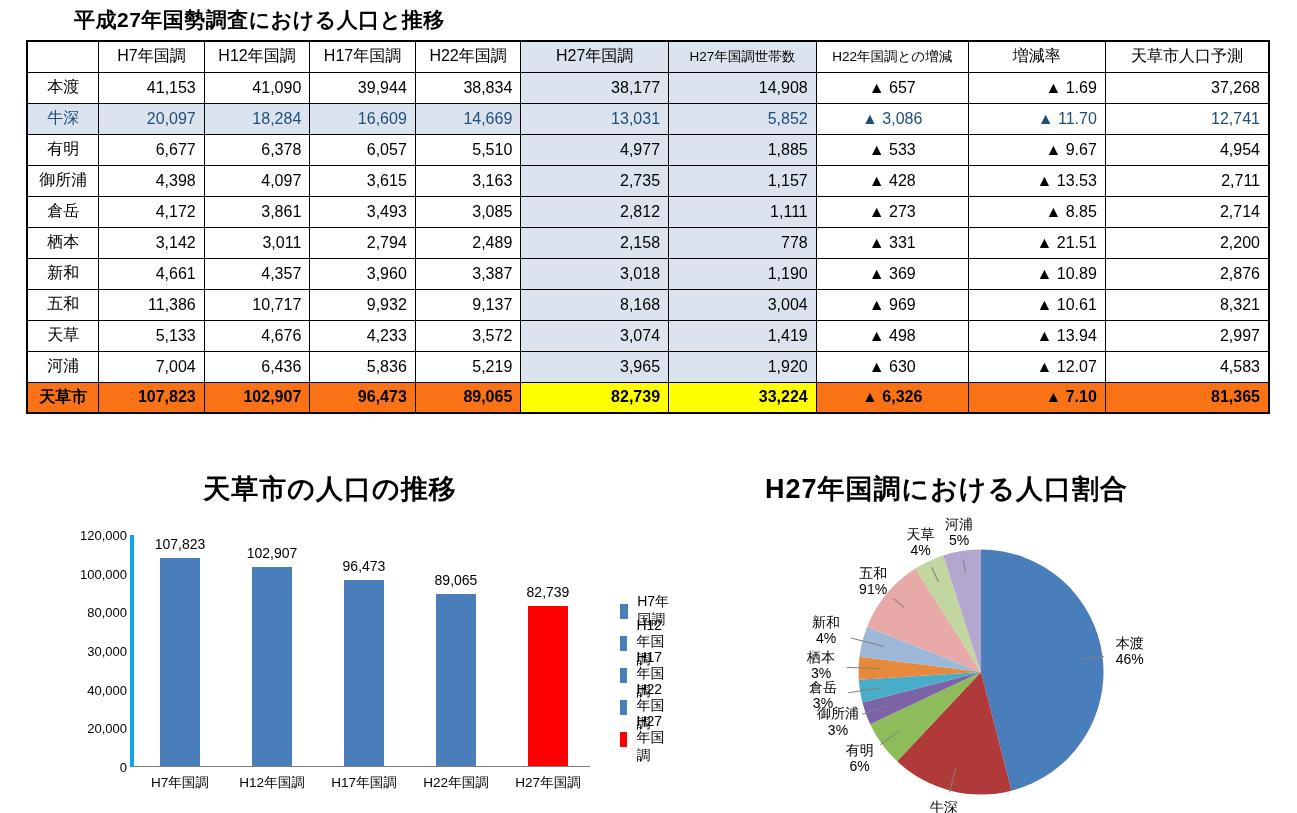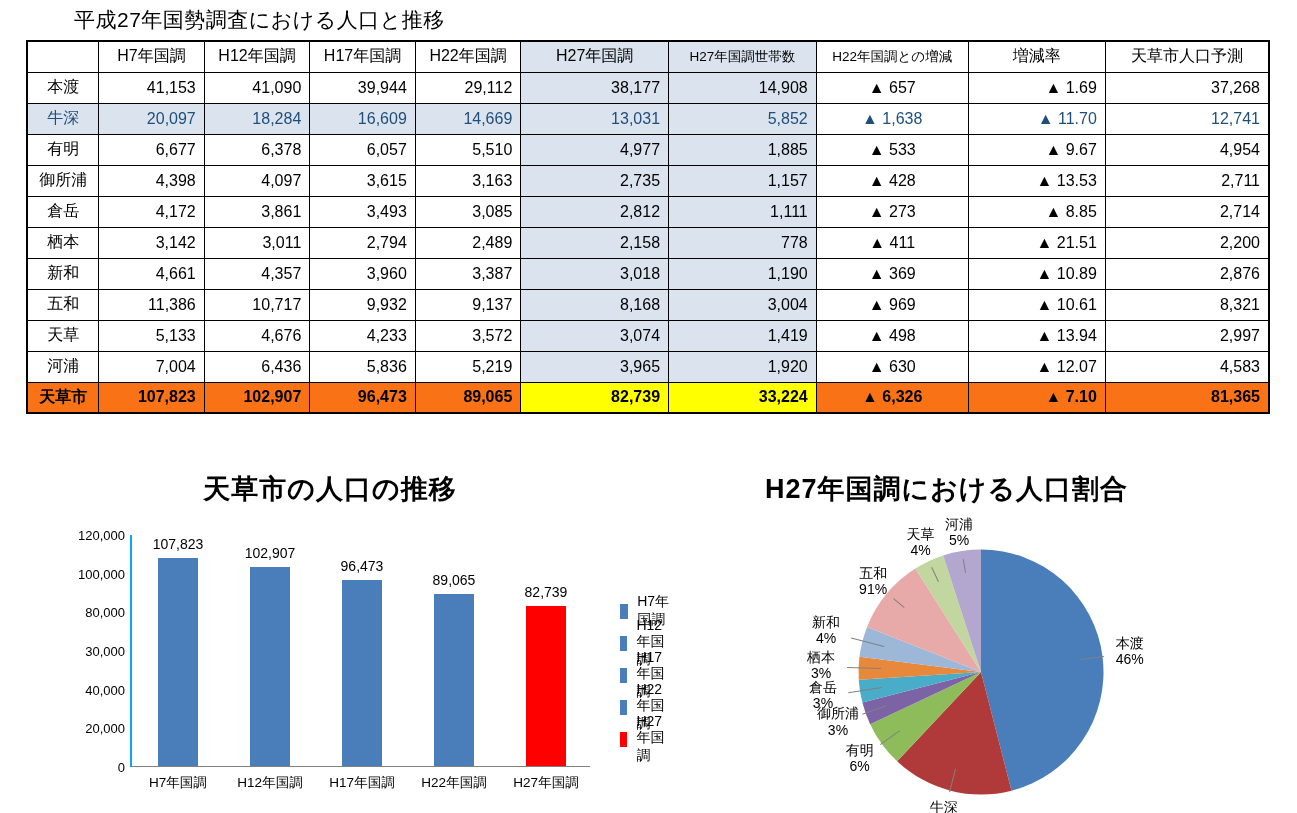--- a/index.html
+++ b/index.html
@@ -15,21 +15,21 @@
     color: #000;
     overflow: hidden;
   }
 
   
   .main-title {
     position: absolute;
     left: 74px;
     top: 6px;
     font-size: 21px;
-    font-weight: normal;
+    font-weight: bold;
     letter-spacing: 0.5px;
   }
 
   
   .table-wrap {
     position: absolute;
     left: 26px;
     top: 40px;
     width: 1244px;
   }
@@ -86,21 +86,21 @@
     font-weight: bold;
     margin-top: 16px;
     letter-spacing: 1px;
   }
   .bar-plot {
     position: absolute;
     left: 120px;
     top: 80px;
     width: 460px;
     height: 232px;
-    border-left: 2px solid #0ea5e9;
+    border-left: 4px solid #0ea5e9;
     border-bottom: 1px solid #808080;
     box-sizing: border-box;
     text-decoration: underline;
   }
   .bar-ytick {
     position: absolute;
     right: 100%;
     transform: translateY(-50%);
     font-size: 13px;
     padding-right: 7px;
@@ -210,36 +210,36 @@
         <td class="col-rate">増減率</td>
         <td class="col-pred">天草市人口予測</td>
       </tr>
     </thead>
     <tbody id="table-body">
         <tr>
           <td class="col-name">本渡</td>
           <td class="col-num">41,153</td>
           <td class="col-num">41,090</td>
           <td class="col-num">39,944</td>
-          <td class="col-num">29,112</td>
+          <td class="col-num">38,834</td>
           <td class="col-h27">38,177</td>
           <td class="col-setai">14,908</td>
           <td class="col-diff">▲ 657</td>
           <td class="col-rate">▲ 1.69</td>
           <td class="col-pred">37,268</td>
         </tr>
         <tr class="row-highlight">
           <td class="col-name">牛深</td>
           <td class="col-num">20,097</td>
           <td class="col-num">18,284</td>
           <td class="col-num">16,609</td>
           <td class="col-num">14,669</td>
           <td class="col-h27">13,031</td>
           <td class="col-setai">5,852</td>
-          <td class="col-diff">▲ 1,638</td>
+          <td class="col-diff">▲ 3,086</td>
           <td class="col-rate">▲ 11.70</td>
           <td class="col-pred">12,741</td>
         </tr>
         <tr>
           <td class="col-name">有明</td>
           <td class="col-num">6,677</td>
           <td class="col-num">6,378</td>
           <td class="col-num">6,057</td>
           <td class="col-num">5,510</td>
           <td class="col-h27">4,977</td>
@@ -273,21 +273,21 @@
           <td class="col-pred">2,714</td>
         </tr>
         <tr>
           <td class="col-name">栖本</td>
           <td class="col-num">3,142</td>
           <td class="col-num">3,011</td>
           <td class="col-num">2,794</td>
           <td class="col-num">2,489</td>
           <td class="col-h27">2,158</td>
           <td class="col-setai">778</td>
-          <td class="col-diff">▲ 411</td>
+          <td class="col-diff">▲ 331</td>
           <td class="col-rate">▲ 21.51</td>
           <td class="col-pred">2,200</td>
         </tr>
         <tr>
           <td class="col-name">新和</td>
           <td class="col-num">4,661</td>
           <td class="col-num">4,357</td>
           <td class="col-num">3,960</td>
           <td class="col-num">3,387</td>
           <td class="col-h27">3,018</td>

